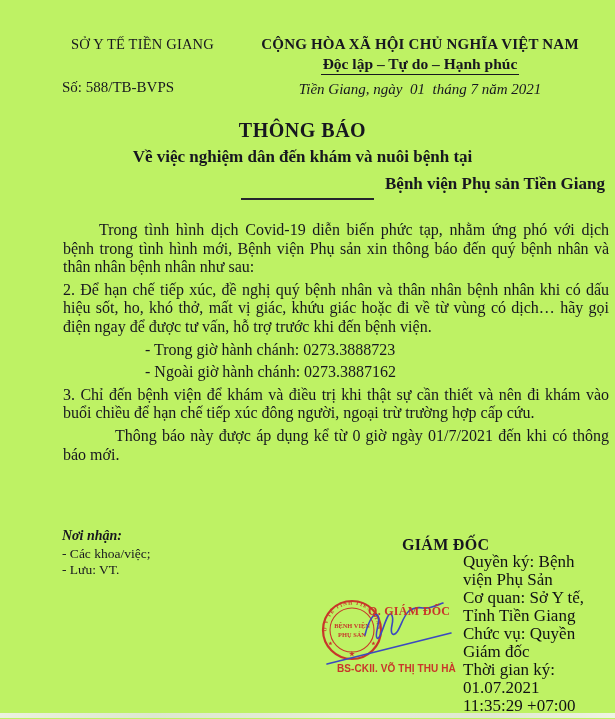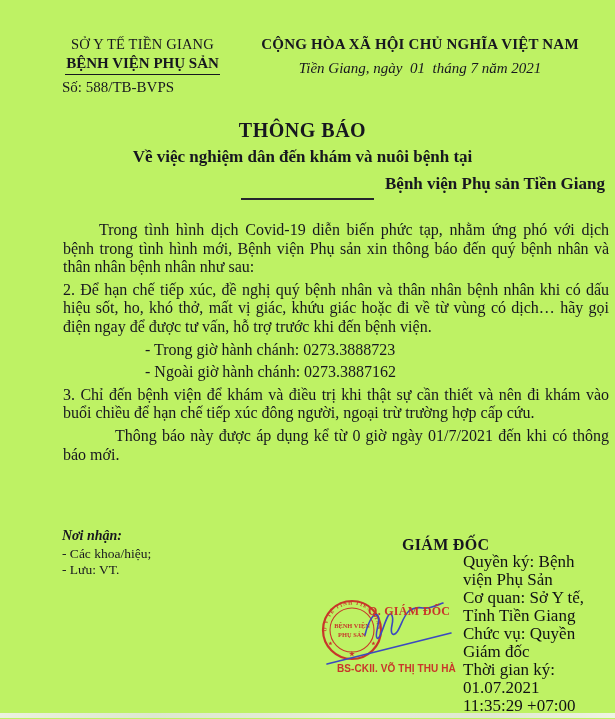--- a/index.html
+++ b/index.html
@@ -49,46 +49,46 @@
   .bottom-strip{position:absolute;left:0;right:0;bottom:1px;height:5px;
     background:linear-gradient(90deg,#ecf1df 0%,#dde7d0 25%,#e6edd7 55%,#dfe8d2 80%,#eff3e2 100%);}
 </style>
 </head>
 <body>
 
 <div class="page">
 
   <div class="h-left">
     <div class="dept">SỞ Y TẾ TIỀN GIANG</div>
-    <div class="org"><span>BỆNH VIỆN PHỤ SẢN</span></div>
   </div>
   <div class="h-num">Số: 588/TB-BVPS</div>
 
   <div class="h-right">
     <div class="country">CỘNG HÒA XÃ HỘI CHỦ NGHĨA VIỆT NAM</div>
+    <div class="motto"><span>Độc lập – Tự do – Hạnh phúc</span></div>
     <div class="place-date">Tiền Giang, ngày  01  tháng 7 năm 2021</div>
   </div>
 
   <div class="title1">THÔNG BÁO</div>
   <div class="title2">Về việc nghiệm dân đến khám và nuôi bệnh tại</div>
   <div class="title3">Bệnh viện Phụ sản Tiền Giang</div>
   <div class="title-sep"></div>
 
   <div class="body">
     <p class="p-indent">Trong tình hình dịch Covid-19 diễn biến phức tạp, nhằm ứng phó với dịch bệnh trong tình hình mới, Bệnh viện Phụ sản xin thông báo đến quý bệnh nhân và thân nhân bệnh nhân như sau:</p>
     <p>2. Để hạn chế tiếp xúc, đề nghị quý bệnh nhân và thân nhân bệnh nhân khi có dấu hiệu sốt, ho, khó thở, mất vị giác, khứu giác hoặc đi về từ vùng có dịch… hãy gọi điện ngay để được tư vấn, hỗ trợ trước khi đến bệnh viện.</p>
     <p class="phone">- Trong giờ hành chánh: 0273.3888723</p>
     <p class="phone">- Ngoài giờ hành chánh: 0273.3887162</p>
     <p>3. Chỉ đến bệnh viện để khám và điều trị khi thật sự cần thiết và nên đi khám vào buổi chiều để hạn chế tiếp xúc đông người, ngoại trừ trường hợp cấp cứu.</p>
     <p class="p-indent2">Thông báo này được áp dụng kể từ 0 giờ ngày 01/7/2021 đến khi có thông báo mới.</p>
   </div>
 
   <div class="recipients">
     <div class="label">Nơi nhận:</div>
-    <div class="item">- Các khoa/hiệu;</div>
+    <div class="item">- Các khoa/việc;</div>
     <div class="item">- Lưu: VT.</div>
   </div>
 
   <div class="director">GIÁM ĐỐC</div>
 
   <div class="stamp-area">
     <svg viewBox="0 0 150 95">
       <defs>
         <path id="arcTop" d="M 11.5 45 A 25.5 25.5 0 1 1 62.5 45"></path>
       </defs>

